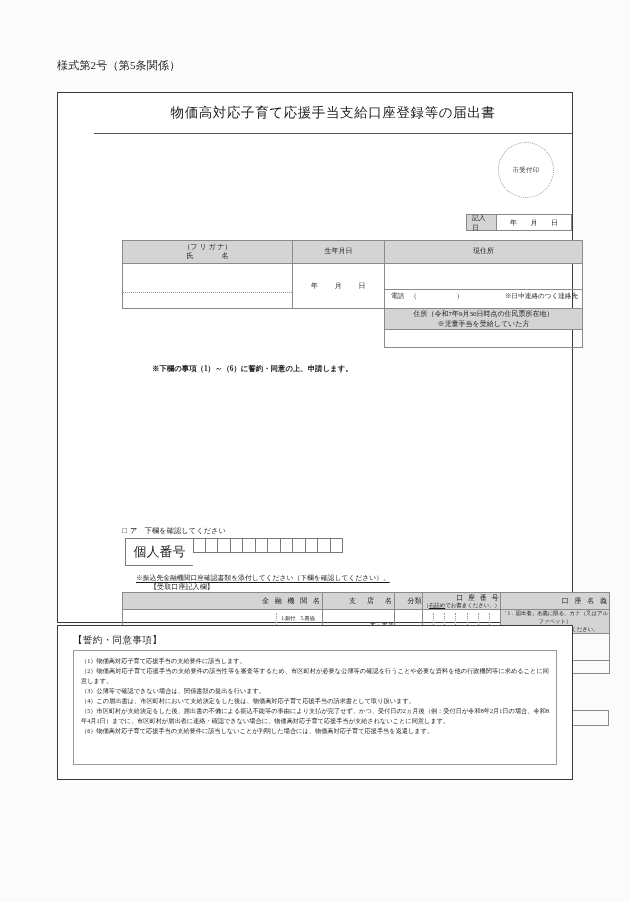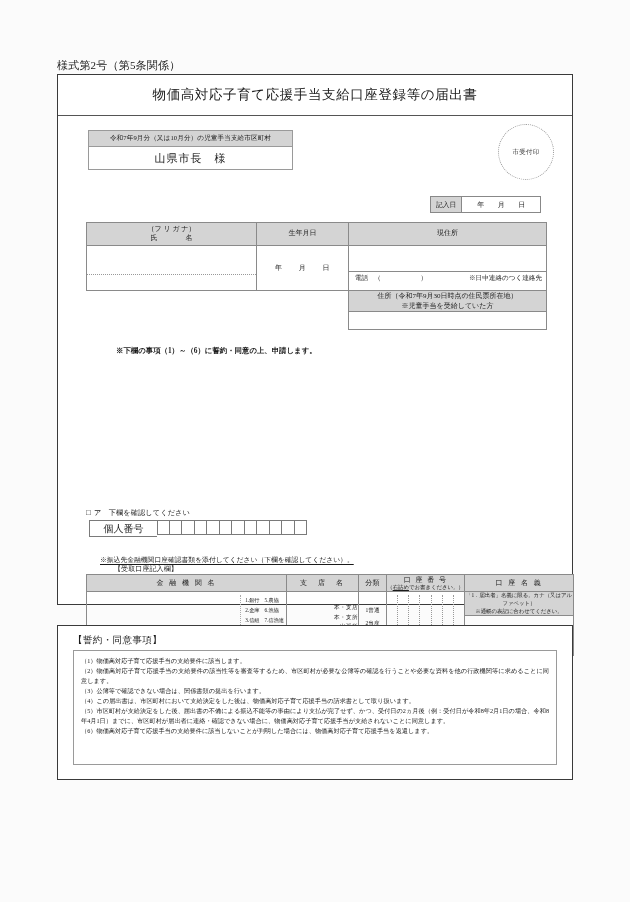--- a/index.html
+++ b/index.html
@@ -21,25 +21,26 @@
     position: absolute;
     left: 57px; top: 58px;
     font-size: 11px;
     letter-spacing: 0.2px;
     white-space: nowrap;
   }
 
   
   .outer-frame {
     position: absolute;
-    left: 57px; top: 74px;
+    left: 57px; top: 92px;
     width: 516px; height: 531px;
     border: 1.4px solid #3a3a3a;
     box-sizing: border-box;
     background: #fff;
+    padding-left: 36px;
   }
   .title-band {
     height: 40px;
     border-bottom: 1.2px solid #555;
     display: flex; align-items: center; justify-content: center;
   }
   .doc-title {
     font-size: 13.5px;
     letter-spacing: 0.6px;
     white-space: nowrap;
@@ -195,23 +196,23 @@
     text-decoration: underline;
     text-underline-offset: 1.5px;
   }
   .opt-sub.nounder { text-decoration: none; }
 
   #optA { left: 28px; top: 392px; }
   #mynum-wrap { position: absolute; left: 31px; top: 404px; display: flex; }
   .mynum-label {
     border: 1px solid #7a7a7a;
     border-right: none;
-    width: 68px; height: 17px;
+    width: 68px; height: 28px;
     display: flex; align-items: center; justify-content: center;
-    font-size: 10px;
+    font-size: 13px;
     box-sizing: border-box;
     font-family: Liberation Serif, serif;
   }
   .mynum-grid { display: flex; }
   .mynum-grid i {
     display: block;
     width: 12.5px; height: 15px;
     border: 1px solid #7a7a7a;
     border-left: none;
     box-sizing: border-box;
@@ -231,21 +232,21 @@
     font-size: 6.4px;
   }
   .bank-table td {
     border: 1px solid #8a8a8a;
     padding: 0;
     vertical-align: middle;
     font-weight: normal;
   }
   .bank-hdr {
     background: #d4d4d4;
-    text-align: center;
+    text-align: right;
     height: 16px;
     font-size: 7px;
     letter-spacing: 2px;
   }
   .bank-hdr.tight { letter-spacing: 0.2px; }
   .sub-note { font-size: 5.4px; letter-spacing: 0; }
   .sub-note u { text-decoration: underline; }
   .kinds {
     font-size: 5.2px;
     line-height: 1.35;
@@ -362,24 +363,20 @@
   <div class="form-no">様式第2号（第5条関係）</div>
 
   <div class="outer-frame">
 
     <div class="title-band">
       <div class="doc-title">物価高対応子育て応援手当支給口座登録等の届出書</div>
     </div>
 
     <div class="body-area">
 
-      <div class="addressee">
-        <div class="addressee-head">令和7年9月分（又は10月分）の児童手当支給市区町村</div>
-        <div class="addressee-body">山県市長　様</div>
-      </div>
 
       <div class="stamp">市受付印</div>
 
 
       <div class="entry-date">
         <div class="lbl">記入日</div>
         <div class="val">
           <span>年</span>
           <span>月</span>
           <span>日</span>

